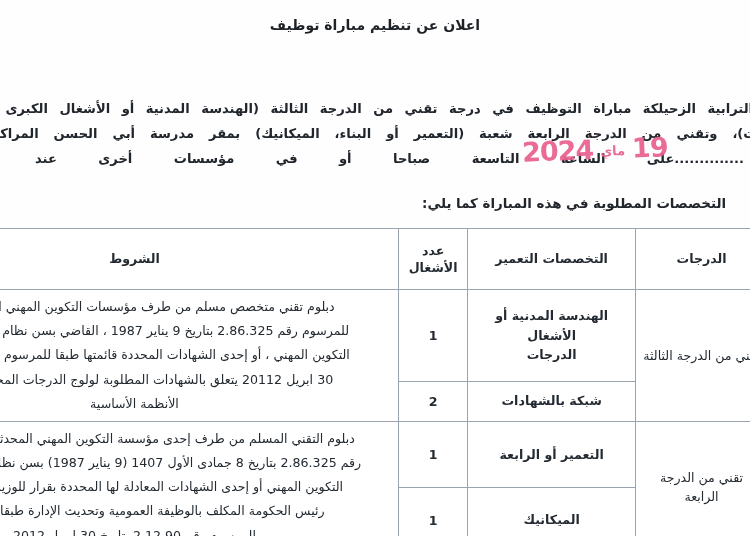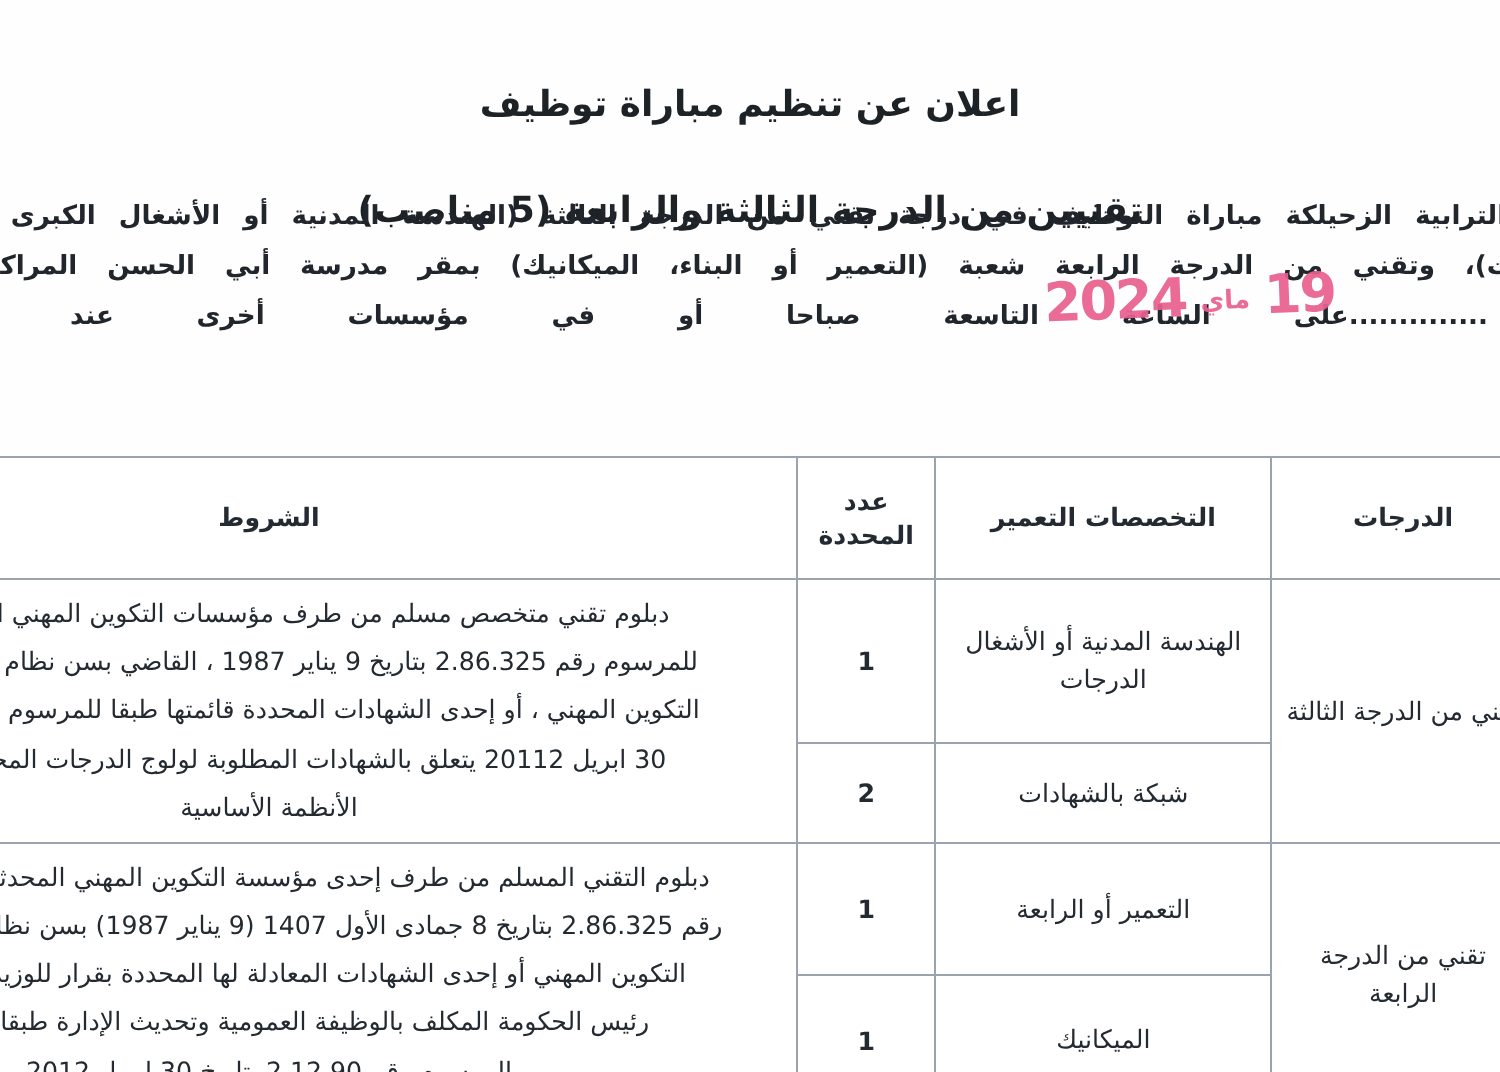--- a/index.html
+++ b/index.html
@@ -25,26 +25,25 @@
 
   
   .title-block {
     position: absolute;
     top: 14px;
     left: 0;
     right: 0;
     text-align: center;
   }
   .title-line {
-    font-size: 18px;
+    font-size: 14px;
     font-weight: bold;
     line-height: 1.62;
     color: #1d2227;
     letter-spacing: 0.2px;
-    margin-top: 24px;
   }
 
   
   .intro {
     position: absolute;
     top: 96px;
     right: -64px;
     left: -64px;
     font-size: 13.1px;
     line-height: 1.92;
@@ -132,20 +131,21 @@
   col.c-count { width: 62px;  }
   col.c-cond  { width: 472px; }
 
   td.deg {
     font-size: 13px;
     line-height: 1.55;
   }
   td.spec {
     font-size: 12.9px;
     line-height: 1.55;
+    font-weight: bold;
   }
   td.count {
     font-weight: bold;
     font-size: 14.5px;
   }
   td.cond {
     text-align: justify;
     text-align-last: center;
     font-size: 12.2px;
     line-height: 1.92;
@@ -155,51 +155,51 @@
   td.cond .cl { display: block; white-space: nowrap; }
   td.cond .cl.tail { text-align: center; }
 </style>
 </head>
 <body>
 
 <div id="page">
 
   <div class="title-block">
     <div class="title-line">اعلان عن تنظيم مباراة توظيف</div>
-    <div class="title-line">تقنيين من الدرجة الثالثة والرابعة (5 مناصب)</div>
   </div>
 
   <div class="intro">
     <span class="ln">الجماعة الترابية الزحيلكة مباراة التوظيف في درجة تقني من الدرجة الثالثة (الهندسة المدنية أو الأشغال الكبرى أو شبكة</span>
     <span class="ln">المعلوميات)، وتقني من الدرجة الرابعة شعبة (التعمير أو البناء، الميكانيك) بمقر مدرسة أبي الحسن المراكشي يوم</span>
     <span class="ln last"><span class="dotfill">..............</span><span>على الساعة التاسعة صباحا أو في مؤسسات أخرى عند الاقتضاء.</span></span>
   </div>
 
   <div class="stamp">
     <span class="num">19</span>
     <span class="mon">ماي</span>
     <span class="num">2024</span>
   </div>
 
+  <div class="lead-in">التخصصات المطلوبة في هذه المباراة كما يلي:</div>
 
   <div class="table-wrap">
     <table class="grid">
       <colgroup>
         <col class="c-deg">
           <col class="c-spec">
           <col class="c-count">
           <col class="c-cond">
       </colgroup>
       <thead>
         <tr>
           <th class="h">الدرجات</th>
           <th class="h">التخصصات التعمير</th>
           <th class="h">
             <span>عدد</span><br>
-            <span>المحددة</span>
+            <span>الأشغال</span>
           </th>
           <th class="h">الشروط</th>
         </tr>
       </thead>
       <tbody>
 
         <tr>
           <td class="deg" rowspan="2">تقني من الدرجة الثالثة</td>
           <td class="spec">
             <span>الهندسة المدنية أو الأشغال</span><br>

